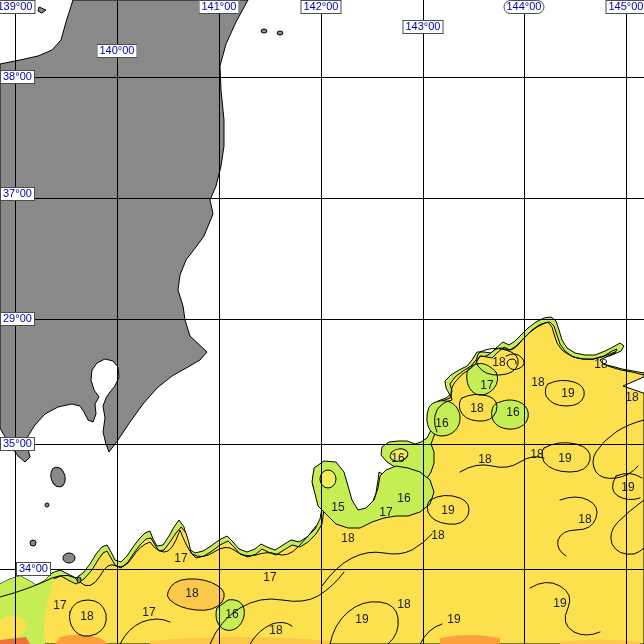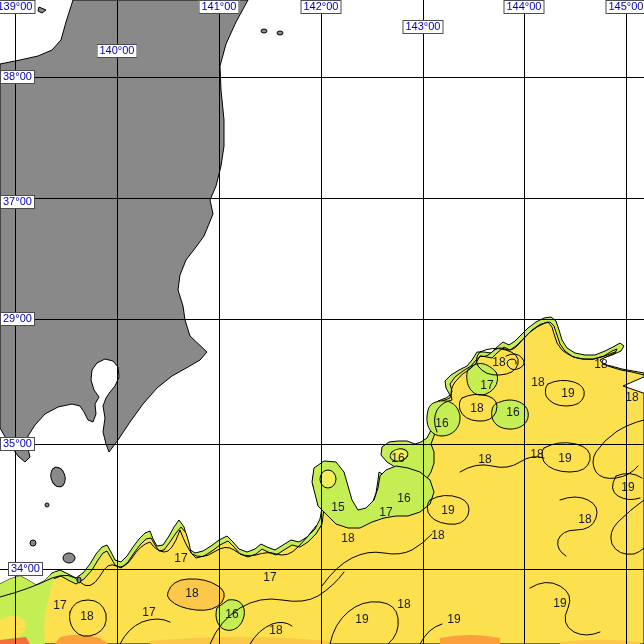--- a/index.html
+++ b/index.html
@@ -190,21 +190,21 @@
         <text x="454" y="623" fill="#181830" class="ct-label">19</text>
       </g>
   </svg>
 
   <div id="axis-layer">
       <div class="axis-label top" style="left: 15px; top: 0px; color: rgb(0, 0, 178);">139°00</div>
       <div class="axis-label top" style="left: 117px; top: 0px; color: rgb(0, 0, 178); margin-top: 44px;">140°00</div>
       <div class="axis-label top" style="left: 219px; top: 0px; color: rgb(0, 0, 178); text-align: center;">141°00</div>
       <div class="axis-label top" style="left: 321px; top: 0px; color: rgb(0, 0, 178);">142°00</div>
       <div class="axis-label top" style="left: 423px; top: 0px; color: rgb(0, 0, 178); margin-top: 20px;">143°00</div>
-      <div class="axis-label top" style="left: 524px; top: 0px; color: rgb(0, 0, 178);">144°00</div>
+      <div class="axis-label top" style="left: 524px; top: 0px; color: rgb(0, 0, 178); border-radius: 7px;">144°00</div>
       <div class="axis-label top" style="left: 626px; top: 0px; color: rgb(0, 0, 178);">145°00</div>
       <div class="axis-label left" style="left: 0px; top: 77px; color: rgb(0, 0, 178);">38°00</div>
-      <div class="axis-label left" style="left: 0px; top: 202px; color: rgb(0, 0, 178);">37°00</div>
+      <div class="axis-label left" style="left: 0px; top: 194px; color: rgb(0, 0, 178);">37°00</div>
       <div class="axis-label left" style="left: 0px; top: 319px; color: rgb(0, 0, 178);">29°00</div>
       <div class="axis-label left" style="left: 0px; top: 444px; color: rgb(0, 0, 178);">35°00</div>
-      <div class="axis-label left" style="left: 8px; top: 569px; color: rgb(0, 0, 178);">34°00</div>
+      <div class="axis-label left" style="left: 16px; top: 569px; color: rgb(0, 0, 178);">34°00</div>
     </div>
 </div>
 
 </body></html>

